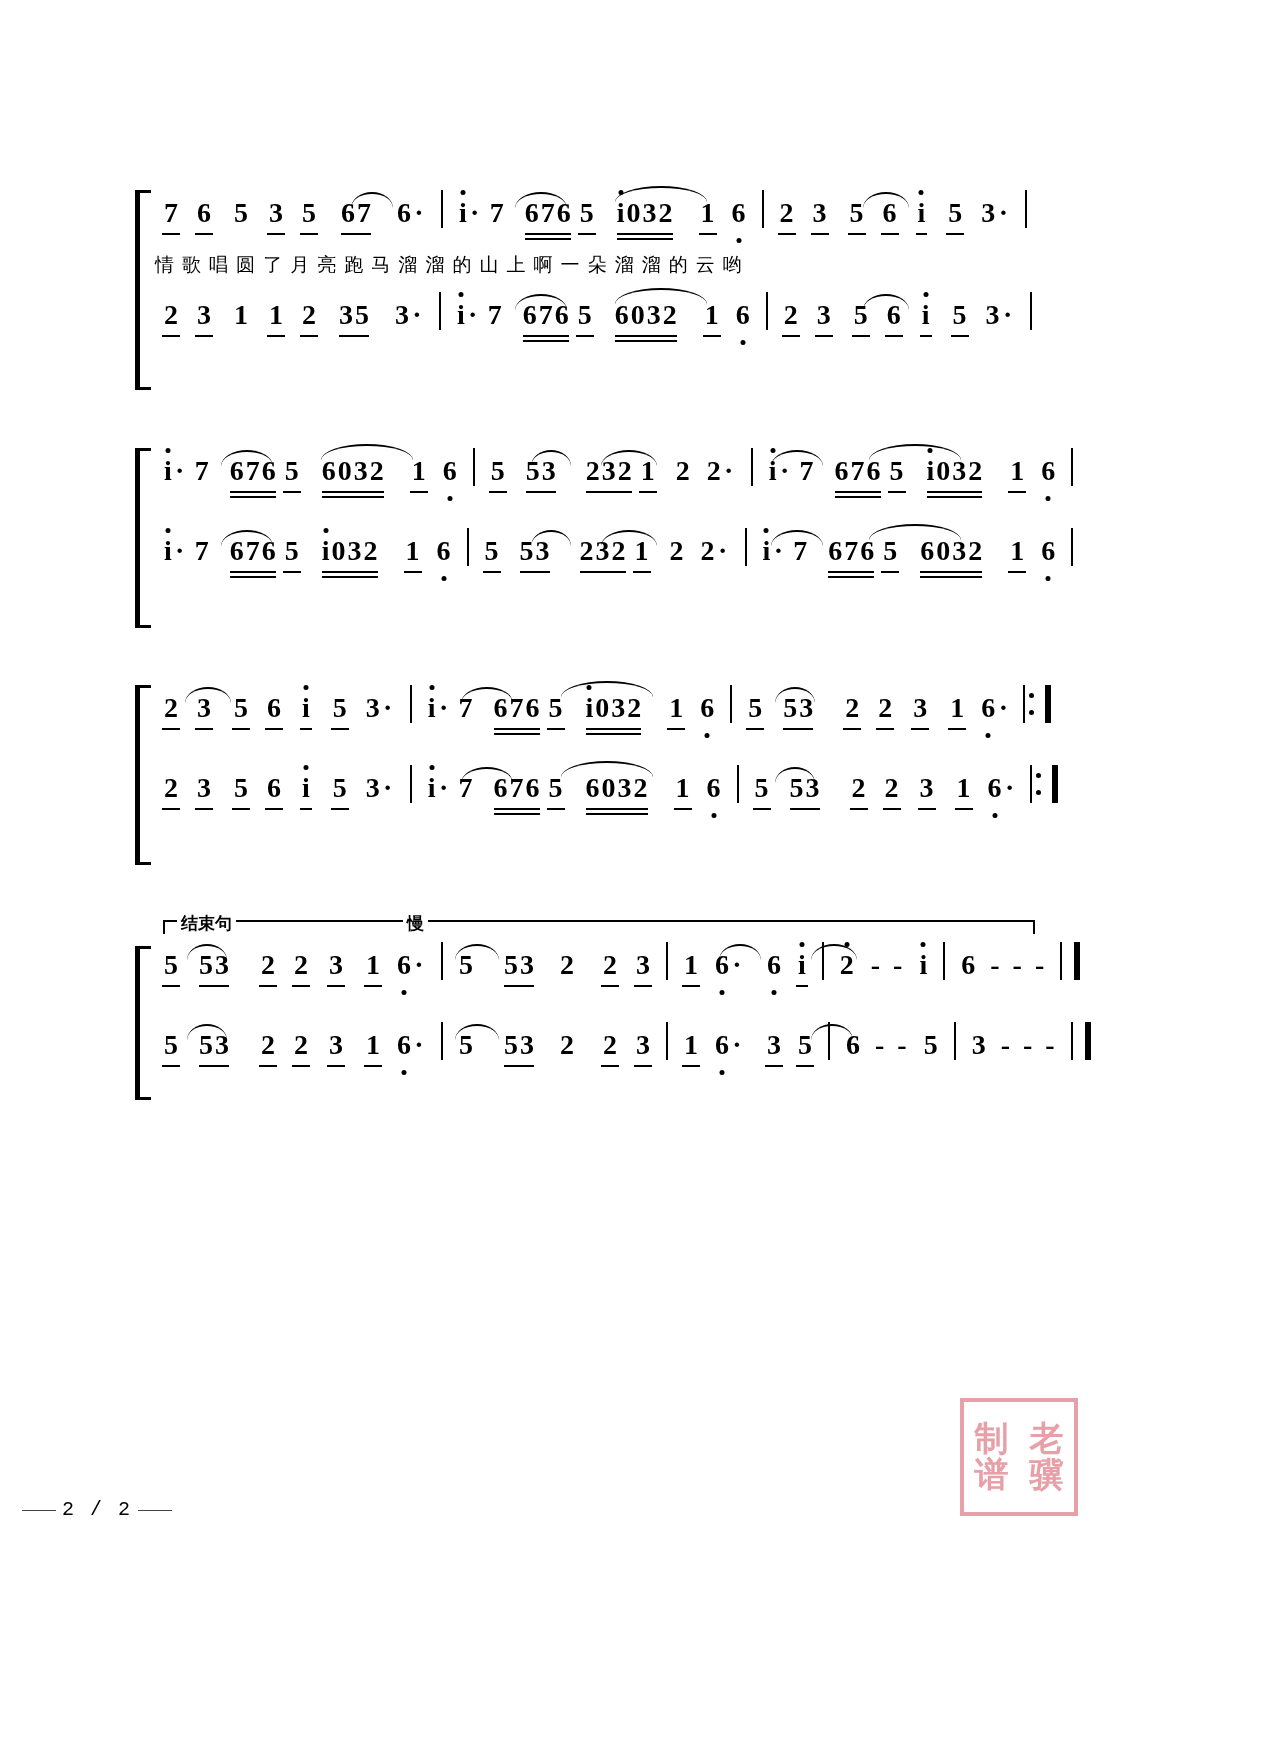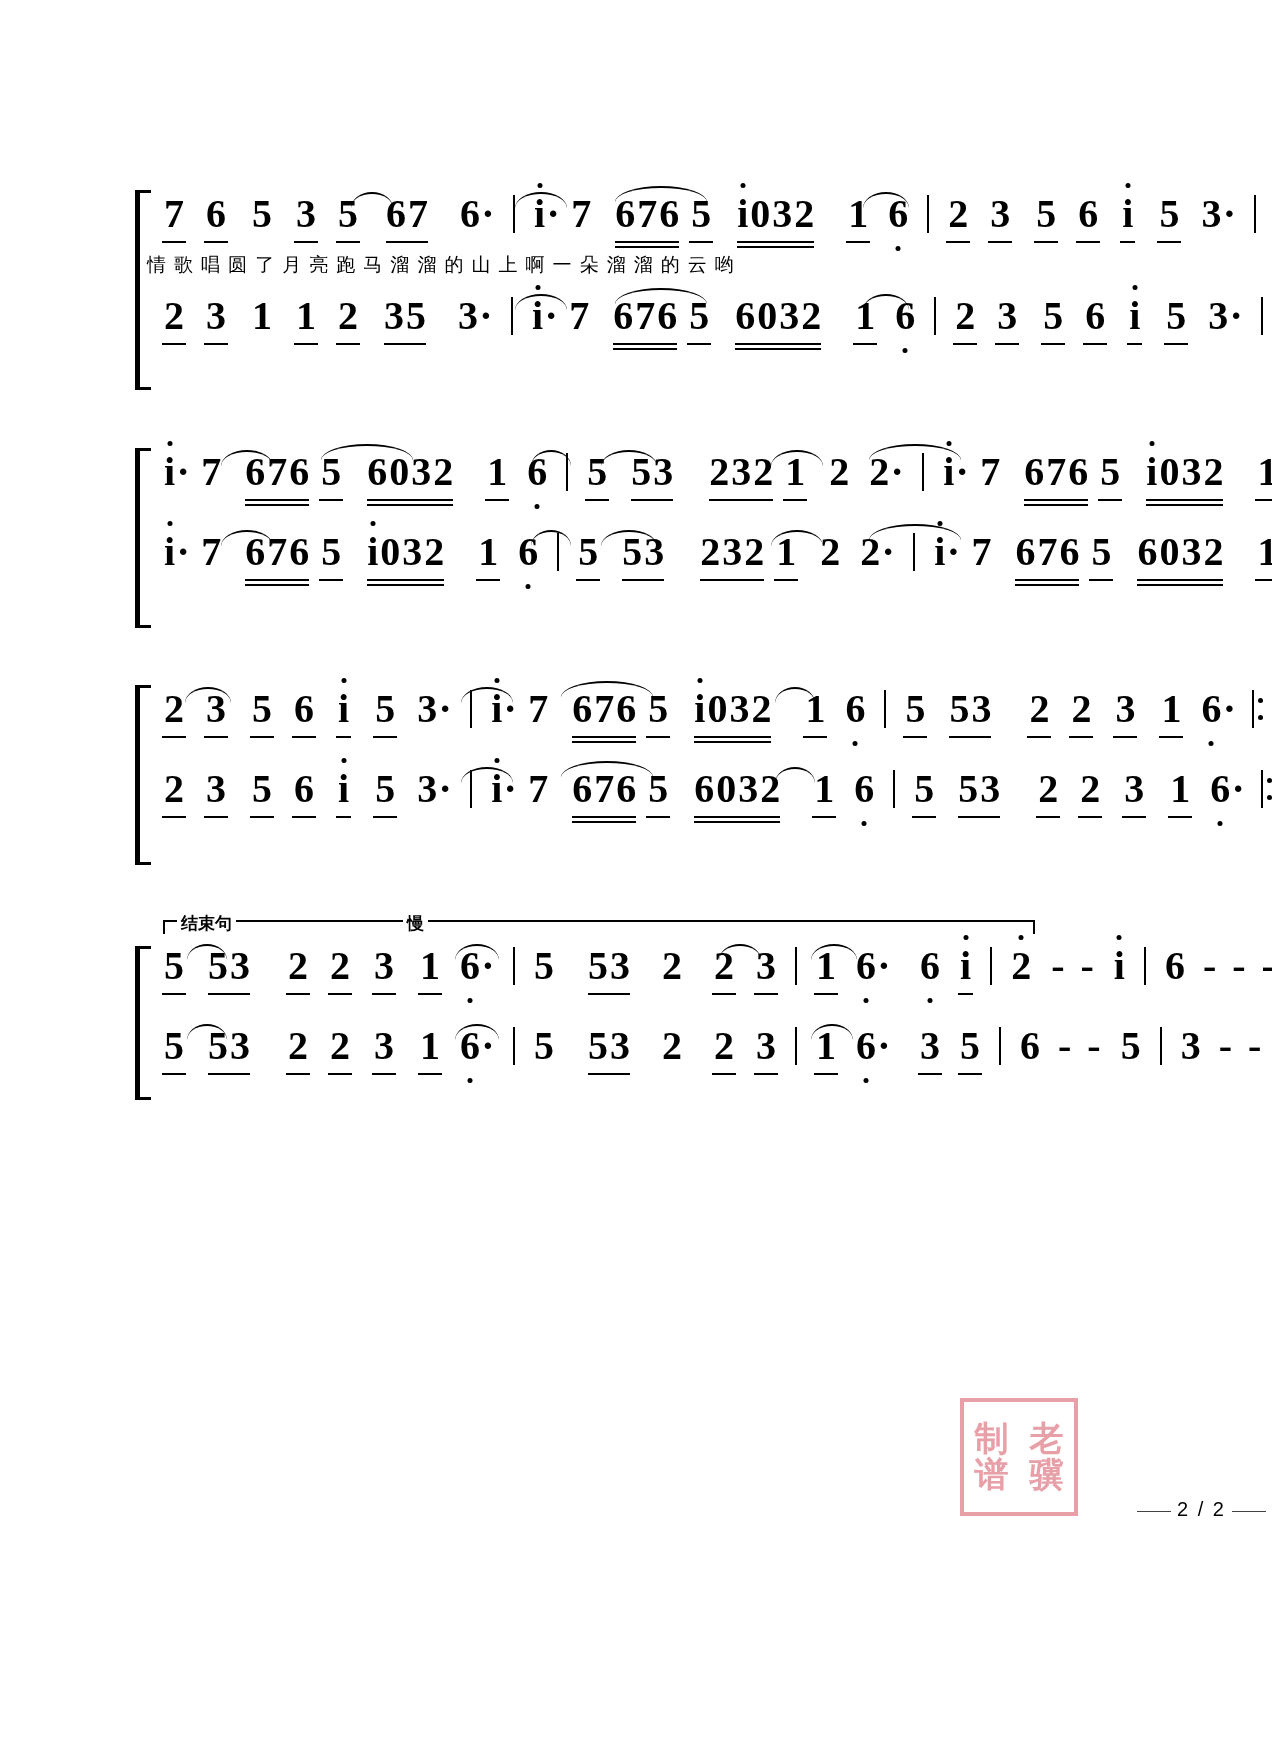--- a/index.html
+++ b/index.html
@@ -41,32 +41,32 @@
     box-sizing: border-box;
   }
 
   .staff {
     position: relative;
     margin-left: 28px;
     height: 62px;
   }
   .lyric-row {
     position: relative;
-    margin-left: 12px;
+    margin-left: 20px;
     height: 34px;
   }
 
   
   .notes {
     position: absolute;
     left: 0;
     top: 0;
     white-space: nowrap;
     font-family: "Liberation Serif", serif;
-    font-size: 40px;
+    font-size: 28px;
     font-weight: bold;
     letter-spacing: 0px;
   }
   .n {
     display: inline-block;
     position: relative;
     text-align: center;
     vertical-align: baseline;
   }
   .n > .g {
@@ -217,22 +217,22 @@
     font-size: 17px;
     font-weight: bold;
     background: #fff;
     padding: 0 4px;
   }
 
   
   .pagenum {
     position: absolute;
     left: 16px; right: 0;
-    text-align: right;
-    font-family: Liberation Sans, sans-serif;
+    text-align: left;
+    font-family: Liberation Mono, monospace;
     font-size: 20px;
     letter-spacing: 2px;
   }
   .pagenum .rule {
     display: inline-block;
     width: 34px;
     border-bottom: 1px solid #444;
     vertical-align: 4px;
     margin: 0 6px;
   }

